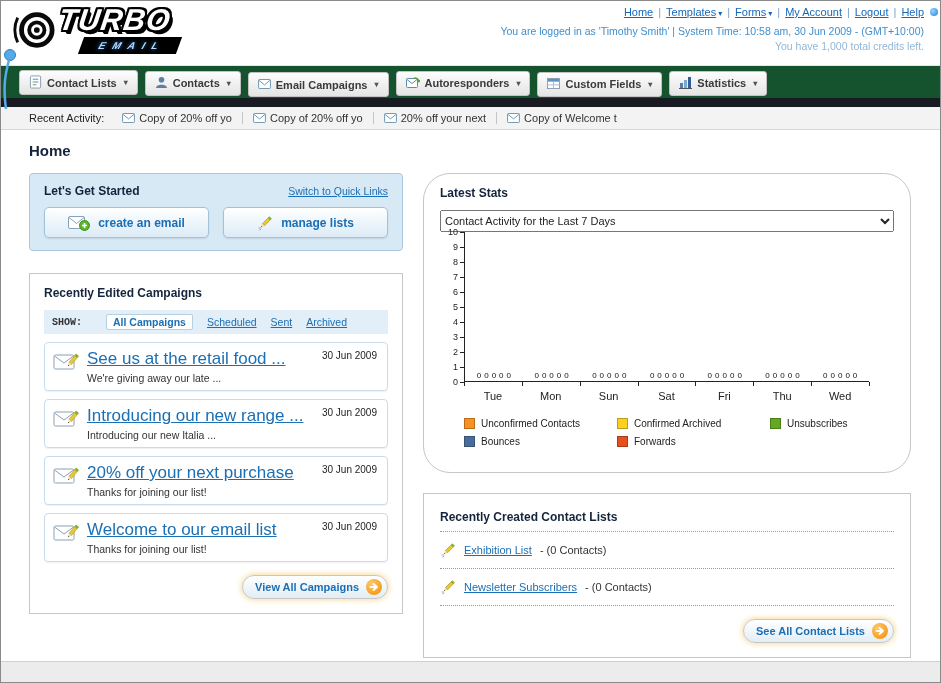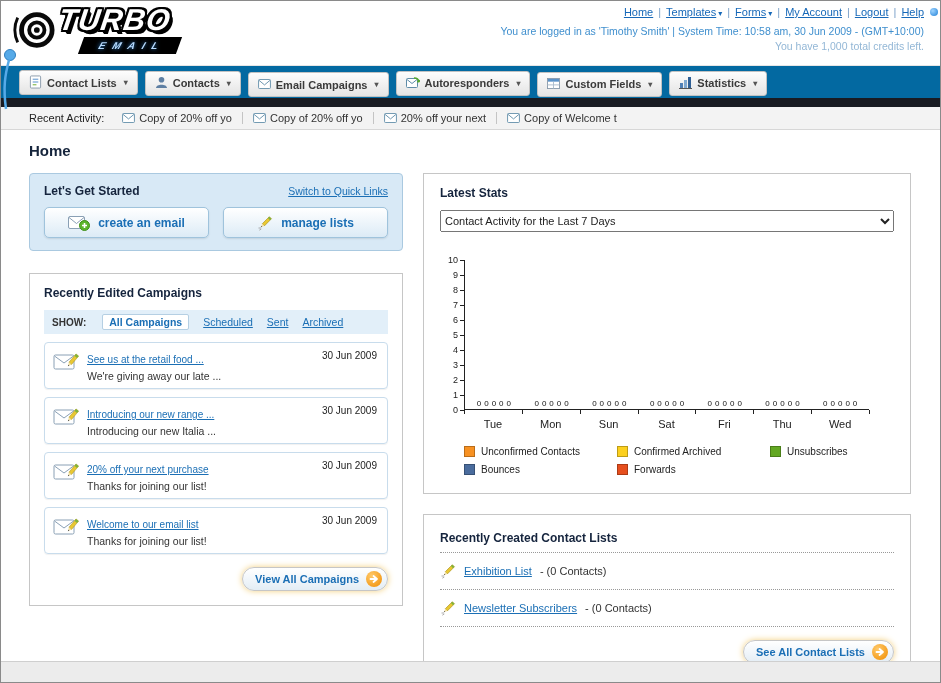--- a/index.html
+++ b/index.html
@@ -19,21 +19,21 @@
   .top-links { font-size:11px; }
   .top-links a { color:#1668b8; text-decoration:underline; }
   .top-links .sep { color:#7aa0c8; margin:0 5px; }
   .dd-arrow { font-size:8px; color:#1668b8; margin-left:2px; text-decoration:none; display:inline-block; }
   .login-line { color:#3f8fce; font-size:10.5px; margin-top:7px; }
   .credits-line { color:#93b7d6; font-size:10.5px; margin-top:3px; }
   .blue-dot { position:absolute; right:2px; top:7px; width:8px; height:8px; border-radius:50%;
     background:radial-gradient(circle at 35% 35%, #9fd4ff, #1e7fd6); }
 
   
-  .tabs-bar { height:33px; background:#0369a1; border-top:1px solid #e6e6e6; padding:4px 0 0 18px; white-space:nowrap; }
+  .tabs-bar { height:33px; background:#14532d; border-top:1px solid #e6e6e6; padding:4px 0 0 18px; white-space:nowrap; }
   .tab { display:inline-flex; align-items:center; gap:5px; height:25px; padding:0 9px; margin-right:7px;
     border:1px solid #c2c2c2; border-radius:3px; background:linear-gradient(#fdfdfd,#e4e4e4);
     font-size:11px; font-weight:bold; color:#3a3a3a; cursor:pointer; }
   .tab-arrow { font-size:8px; color:#555; margin-left:2px; }
   .dark-bar { height:9px; background:#191b22; }
 
   
   .activity-bar { height:23px; background:#f3f3f3; border-bottom:1px solid #d7d7d7; display:flex; align-items:center;
     padding-left:28px; font-size:11px; color:#222; }
   .activity-items { display:inline-flex; align-items:center; margin-left:8px; }
@@ -59,42 +59,42 @@
     border:1px solid #9fc3dc; border-radius:5px; background:linear-gradient(#ffffff,#dcebf6);
     font-family:inherit; font-size:12px; font-weight:bold; color:#1b6fb5; cursor:pointer; box-shadow:0 1px 2px rgba(0,0,0,0.1); }
   .gs-btn-icon { display:inline-flex; }
 
   
   .panel { border:1px solid #c6c6c6; background:#fff; padding:12px 14px 14px; }
   .panel-title { font-size:12px; font-weight:bold; color:#15243d; }
 
   
   .filter-bar { margin-top:10px; background:#e2eff9; padding:4px 8px; display:flex; align-items:center; font-size:10.5px; }
-  .show-label { font-weight:bold; color:#333; font-size:10px; margin-right:16px; }
+  .show-label { font-weight:bold; color:#333; font-size:10px; margin-right:24px;font-family:Liberation Mono, monospace; }
   .filters { display:inline-flex; align-items:center; gap:14px; }
   .filter-link { color:#1b6fb5; text-decoration:underline; }
   .filter-link.selected { background:#fff; border:1px solid #b5cfe3; border-radius:2px; padding:1px 6px;
     text-decoration:none; font-weight:bold; }
   .campaign-item { position:relative; display:flex; align-items:flex-start; gap:8px; border:1px solid #c8dcec;
     border-radius:4px; padding:6px 8px; margin-top:8px; min-height:42px; box-shadow:0 1px 1px rgba(0,0,0,0.06); cursor:pointer; }
   .ci-icon { display:inline-flex; margin-top:2px; }
-  .ci-title { font-size:10px; color:#1b6fb5; text-decoration:underline; }
+  .ci-title { font-size:17px; color:#1b6fb5; text-decoration:underline; }
   .ci-sub { font-size:10.5px; color:#333; margin-top:3px; }
   .ci-date { position:absolute; right:10px; top:7px; font-size:10px; color:#222;margin-left:20px; }
   .view-all-row { display:flex; justify-content:flex-end; margin-top:13px; }
   .pill-btn { display:inline-flex; align-items:center; gap:7px; padding:3px 5px 3px 12px; border:1px solid #c6c6c6;
     border-radius:13px; background:linear-gradient(#ffffff,#e3edf5); font-family:inherit; font-size:11px; font-weight:bold;
     color:#1b6fb5; cursor:pointer; box-shadow:0 0 6px #f3d07e; }
   .arrow-circle { width:16px; height:16px; border-radius:50%; display:inline-flex; align-items:center; justify-content:center;
     background:radial-gradient(circle at 35% 30%, #ffc96a, #f08c00); }
 
   
-  .stats-panel { margin-bottom:20px; padding:12px 16px 18px; }
+  .stats-panel { margin-bottom:20px; padding:12px 16px 25px;border-radius:27px; }
   .stats-select { width:100%; margin-top:10px; height:22px; font-family:inherit; font-size:11px; color:#222; }
-  .chart-wrap { display:flex; margin-top:28px; }
+  .chart-wrap { display:flex; margin-top:0; }
   .y-axis { position:relative; width:24px; height:150px; font-size:9px; color:#222; }
   .y-label { position:absolute; right:0; display:flex; align-items:center; gap:2px; height:10px; }
   .y-tick { width:4px; height:1px; background:#222; display:inline-block; }
   .plot { position:relative; width:405px; height:150px; border-left:1px solid #222; border-bottom:1px solid #222; }
   .groups { display:flex; height:100%; }
   .group { flex:1; position:relative; }
   .zeros { position:absolute; bottom:1px; left:0; right:0; display:flex; justify-content:center; gap:3px; font-size:8px; color:#111; }
   .x-ticks { position:relative; height:5px; margin-left:24px; width:406px; }
   .x-tick { position:absolute; top:0; width:1px; height:4px; background:#222; }
   .x-labels { display:flex; margin-left:24px; width:405px; font-size:11px; color:#222; margin-top:3px; }

